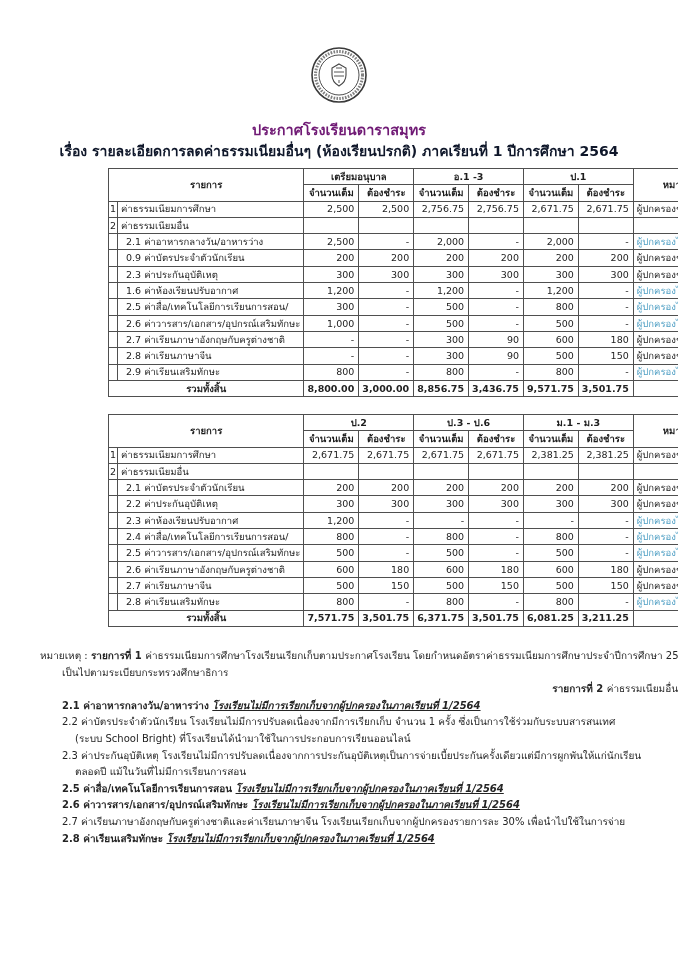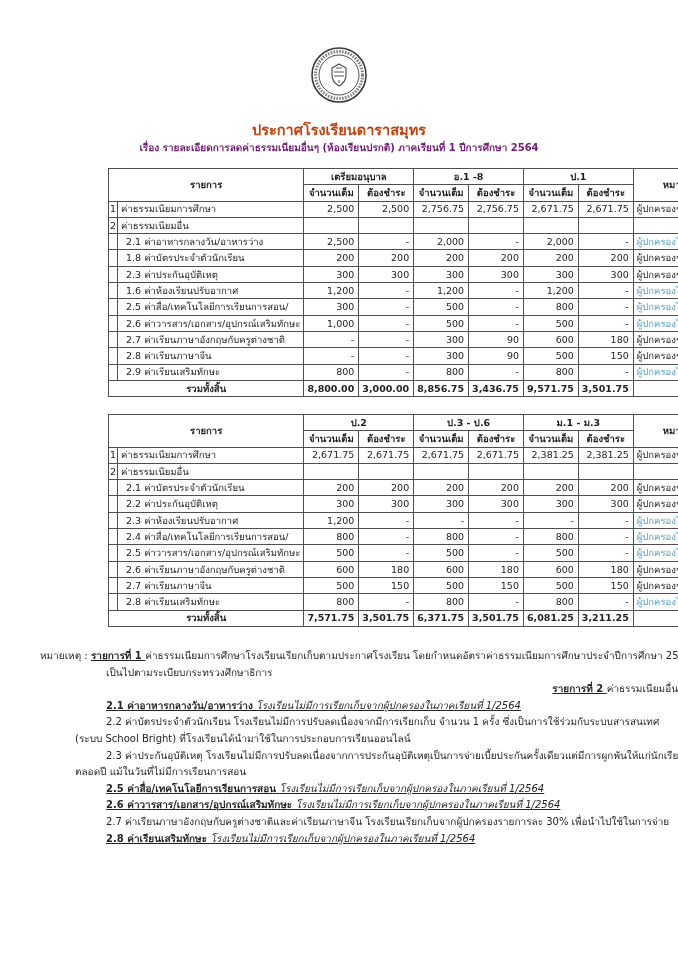--- a/index.html
+++ b/index.html
@@ -3,23 +3,23 @@
 <meta charset="utf-8">
 <style>
   html,body{margin:0;padding:0;background:#e8e8e8;}
   .page{
     position:relative;width:678px;height:960px;background:#ffffff;
     font-family:"DejaVu Sans","Liberation Sans",sans-serif;color:#222;
     overflow:hidden;margin:0 auto;
   }
   .logo-wrap{position:absolute;top:42px;left:0;width:100%;text-align:center;}
   .doc-title{position:absolute;top:118px;left:0;width:100%;text-align:center;
-    font-size:14.5px;font-weight:700;color:#c2410c;}
+    font-size:14.5px;font-weight:700;color:#701a75;}
   .doc-subtitle{position:absolute;top:140px;left:0;width:100%;text-align:center;
-    font-size:10px;font-weight:700;color:#701a75;}
+    font-size:14px;font-weight:700;color:#0f172a;}
   table.fee-table{position:absolute;left:108px;border-collapse:collapse;table-layout:fixed;
     background:#fff;}
   table.fee-table#table-0{top:168px;}
   table.fee-table#table-1{top:414px;}
   .fee-table th,.fee-table td{
     border:1px solid #4f4f4f;font-size:9.5px;height:15.3px;padding:0 3px;
     overflow:hidden;white-space:nowrap;font-weight:400;line-height:1;
   }
   .fee-table th{font-weight:700;text-align:center;color:#1d1d1d;}
   .fee-table td.no{text-align:center;padding:0 1px;}
@@ -27,24 +27,24 @@
   .fee-table td.label.sub{padding-left:8px;}
   .fee-table td.num{text-align:right;padding-right:4px;}
   .fee-table td.remark{text-align:left;}
   .fee-table td.remark.blue{color:#4f9fc4;}
   .fee-table tr.total-row td{font-weight:700;}
   .fee-table td.total-label{text-align:center;font-weight:700;}
   .notes{position:absolute;top:648px;left:0;width:678px;font-size:10px;color:#242424;}
   .note-line{height:16.6px;line-height:16.6px;white-space:nowrap;overflow:hidden;}
   .note-line.indent-0{padding-left:40px;}
   .note-line.indent-1{padding-left:84px;text-align:right;}
-  .note-line.indent-2{padding-left:62px;margin-left:44px;}
+  .note-line.indent-2{padding-left:62px;}
   .note-line.indent-3{padding-left:75px;}
-  .seg-b{font-weight:700;text-decoration:underline;}
-  .seg-u{font-weight:400;font-style:italic;text-decoration:underline;}
+  .seg-b{font-weight:700;}
+  .seg-u{font-weight:700;font-style:italic;text-decoration:underline;}
 </style>
 </head>
 <body>
 
 <div class="page">
 
   <div class="logo-wrap">
     <svg width="64" height="66" viewBox="0 0 64 66">
       <circle cx="32" cy="33" r="27" fill="none" stroke="#3a3a3a" stroke-width="1.6"></circle>
       <circle cx="32" cy="33" r="20" fill="none" stroke="#3a3a3a" stroke-width="0.9"></circle>
@@ -67,21 +67,21 @@
         <col style="width: 46px;">
         <col style="width: 47px;">
         <col style="width: 46px;">
         <col style="width: 47px;">
         <col style="width: 105px;">
       </colgroup>
       <thead>
         <tr>
           <th colspan="2" rowspan="2">รายการ</th>
           <th colspan="2">เตรียมอนุบาล</th>
-          <th colspan="2">อ.1 -8</th>
+          <th colspan="2">อ.1 -3</th>
           <th colspan="2">ป.1</th>
           <th rowspan="2">หมายเหตุ</th>
         </tr>
         <tr>
           <th>จำนวนเต็ม</th>
           <th>ต้องชำระ</th>
           <th>จำนวนเต็ม</th>
           <th>ต้องชำระ</th>
           <th>จำนวนเต็ม</th>
           <th>ต้องชำระ</th>
@@ -116,21 +116,21 @@
           <td class="num">2,500</td>
           <td class="num">-</td>
           <td class="num">2,000</td>
           <td class="num">-</td>
           <td class="num">2,000</td>
           <td class="num">-</td>
           <td class="remark blue">ผู้ปกครองไม่ต้องชำระ</td>
         </tr>
         <tr>
           <td class="no"></td>
-          <td class="label sub">1.8 ค่าบัตรประจำตัวนักเรียน</td>
+          <td class="label sub">0.9 ค่าบัตรประจำตัวนักเรียน</td>
           <td class="num">200</td>
           <td class="num">200</td>
           <td class="num">200</td>
           <td class="num">200</td>
           <td class="num">200</td>
           <td class="num">200</td>
           <td class="remark">ผู้ปกครองชำระ 100%</td>
         </tr>
         <tr>
           <td class="no"></td>

